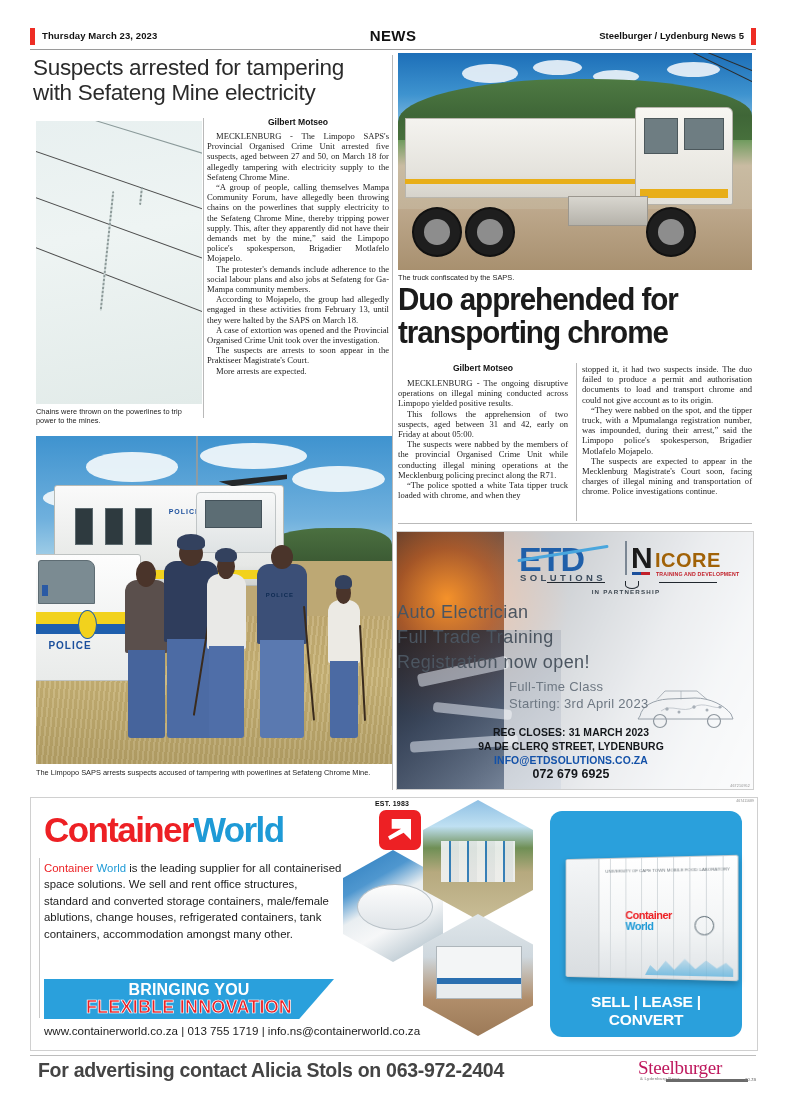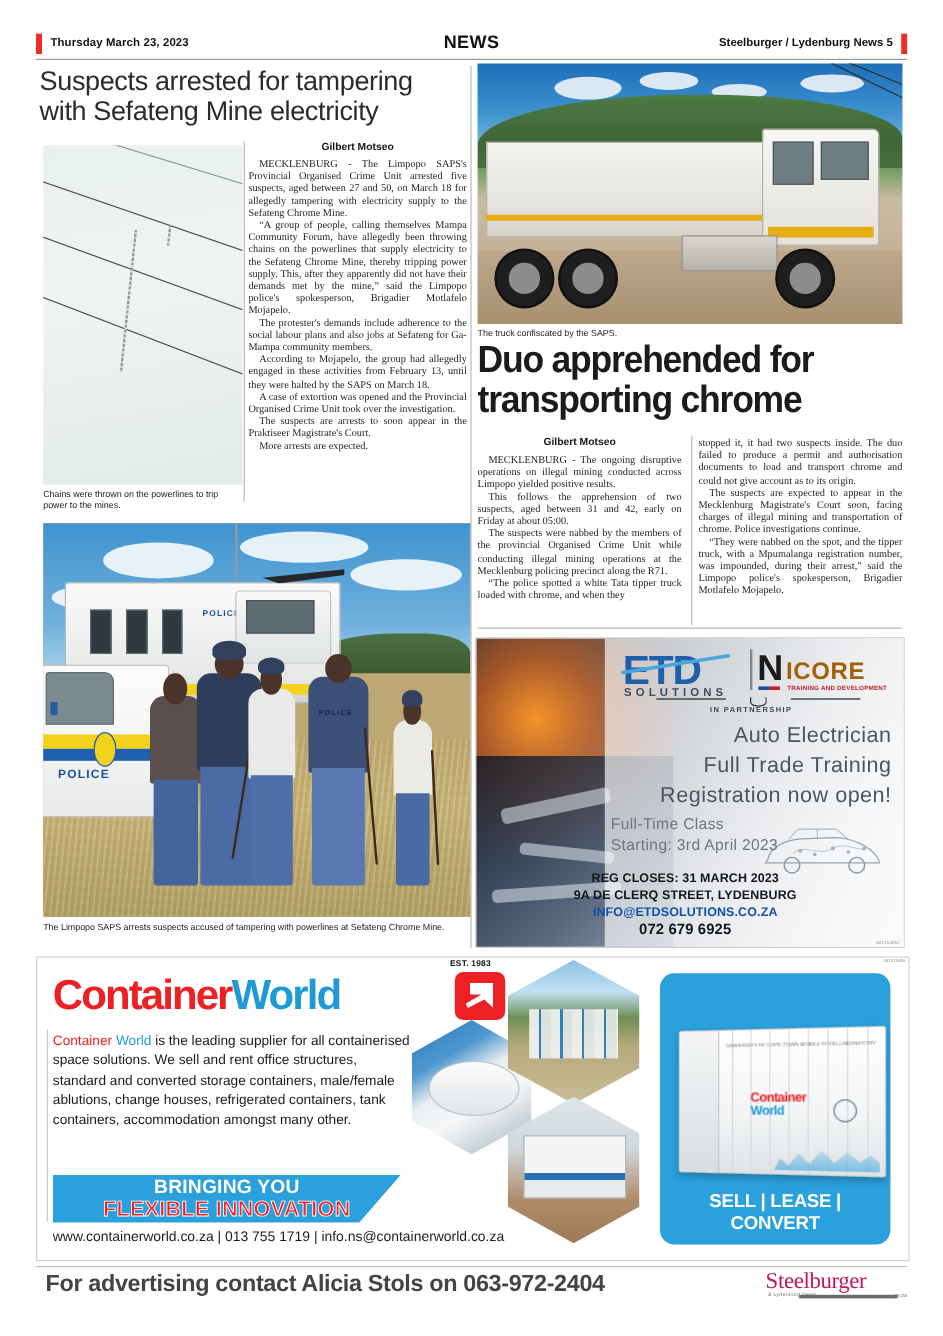--- a/index.html
+++ b/index.html
@@ -119,21 +119,21 @@
   .etd-solutions{position:absolute;font-size:9.5px;font-weight:bold;letter-spacing:3.4px;color:#3b4b5c;}
   .etd-div{position:absolute;width:1.6px;background:#7b8794;}
   .etd-n{position:absolute;font-family:"Liberation Sans",sans-serif;font-weight:bold;font-size:30px;color:#1b1b1b;}
   .etd-core{position:absolute;font-family:"Liberation Sans",sans-serif;font-weight:bold;font-size:20px;color:#a16207;letter-spacing:.5px;}
   .etd-ncore-sub{position:absolute;font-size:5.2px;font-weight:bold;letter-spacing:.2px;color:#c2202a;}
   .etd-nbar{position:absolute;height:3px;}
   .etd-partner{position:absolute;left:0;right:0;top:54px;text-align:center;font-size:6.2px;font-weight:bold;letter-spacing:1.2px;color:#3d4750;}
   .etd-pline{position:absolute;top:50px;height:1.4px;background:#20272e;}
   .etd-pchev{position:absolute;left:50%;top:49px;margin-left:-6px;width:12px;height:7px;
     border-left:1.4px solid #20272e;border-right:1.4px solid #20272e;border-bottom:1.4px solid #20272e;border-radius:0 0 50% 50%;}
-  .etd-head{position:absolute;left:0;right:10px;text-align:right;
+  .etd-head{position:absolute;left:0;right:10px;text-align:left;
     font-family:"Liberation Sans",sans-serif;font-size:18px;line-height:25px;color:#4b5560;letter-spacing:.4px;}
   .etd-ft{position:absolute;left:112px;font-family:"Liberation Sans",sans-serif;
     font-size:13px;line-height:17px;color:#6d7782;letter-spacing:.3px;}
   .etd-car{position:absolute;right:12px;top:150px;width:110px;height:52px;opacity:.85;}
   .etd-cta{position:absolute;left:0;right:8px;text-align:center;font-weight:bold;
     font-family:"Liberation Sans",sans-serif;font-size:10.4px;line-height:14.4px;color:#13161a;letter-spacing:.1px;}
   .etd-mail{color:#1351a8;}
   .etd-phone{font-size:12.4px;}
   .etd-code{position:absolute;right:3px;bottom:1px;font-size:3.6px;color:#8d8d8d;letter-spacing:.2px;}
 
@@ -331,22 +331,22 @@
 
   <div class="byline" style="position:absolute;left:398px;top:363px;width:170px;">Gilbert Motseo</div>
   <div class="body-col" style="position:absolute;left:398px;top:378px;width:170px;">
     <p>MECKLENBURG - The ongoing disruptive operations on illegal mining conducted across Limpopo yielded positive results.</p>
     <p>This follows the apprehension of two suspects, aged between 31 and 42, early on Friday at about 05:00.</p>
     <p>The suspects were nabbed by the members of the provincial Organised Crime Unit while conducting illegal mining operations at the Mecklenburg policing precinct along the R71.</p>
     <p>“The police spotted a white Tata tipper truck loaded with chrome, and when they</p>
   </div>
   <div class="body-col" style="position:absolute;left:582px;top:364px;width:170px;">
     <p style="text-indent:0">stopped it, it had two suspects inside. The duo failed to produce a permit and authorisation documents to load and transport chrome and could not give account as to its origin.</p>
+    <p>“They were nabbed on the spot, and the tipper truck, with a Mpumalanga registration number, was impounded, during their arrest,” said the Limpopo police's spokesperson, Brigadier Motlafelo Mojapelo.</p>
     <p>The suspects are expected to appear in the Mecklenburg Magistrate's Court soon, facing charges of illegal mining and transportation of chrome. Police investigations continue.</p>
-    <p>“They were nabbed on the spot, and the tipper truck, with a Mpumalanga registration number, was impounded, during their arrest,” said the Limpopo police's spokesperson, Brigadier Motlafelo Mojapelo.</p>
   </div>
   <div class="col-rule" style="left:576px;top:363px;height:158px;"></div>
   <div class="hr-rule" style="left:398px;top:523px;width:354px;"></div>
 
   <div class="ad-etd">
     <div class="etd-photo">
       <div class="etd-eng">
         <div class="pipe" style="left:12%;top:22%;width:56%;height:8%;transform:rotate(-12deg);"></div>
         <div class="pipe" style="left:22%;top:48%;width:48%;height:6%;transform:rotate(6deg);"></div>
         <div class="pipe" style="left:8%;top:68%;width:66%;height:7%;transform:rotate(-4deg);"></div>

